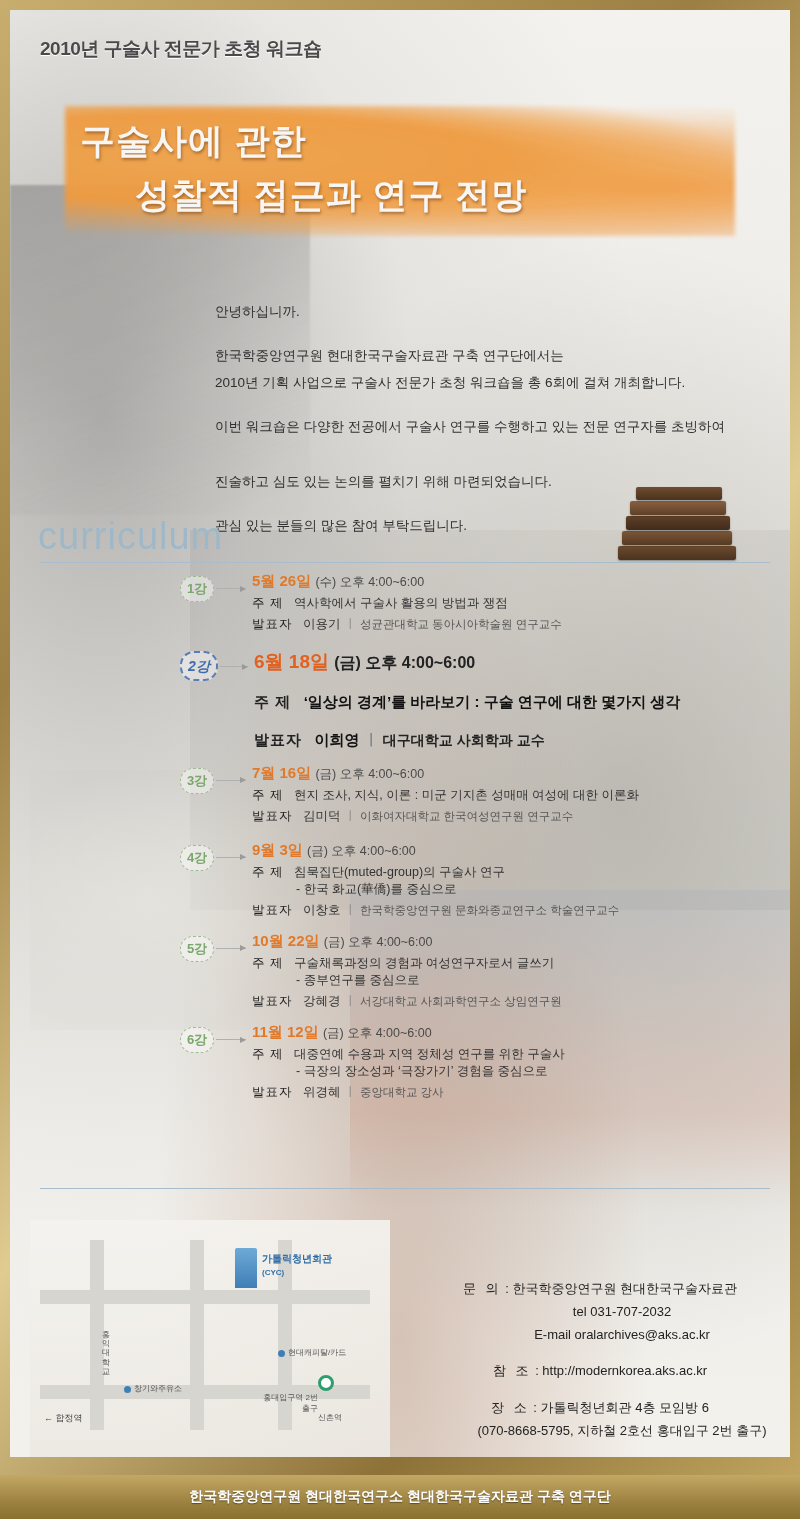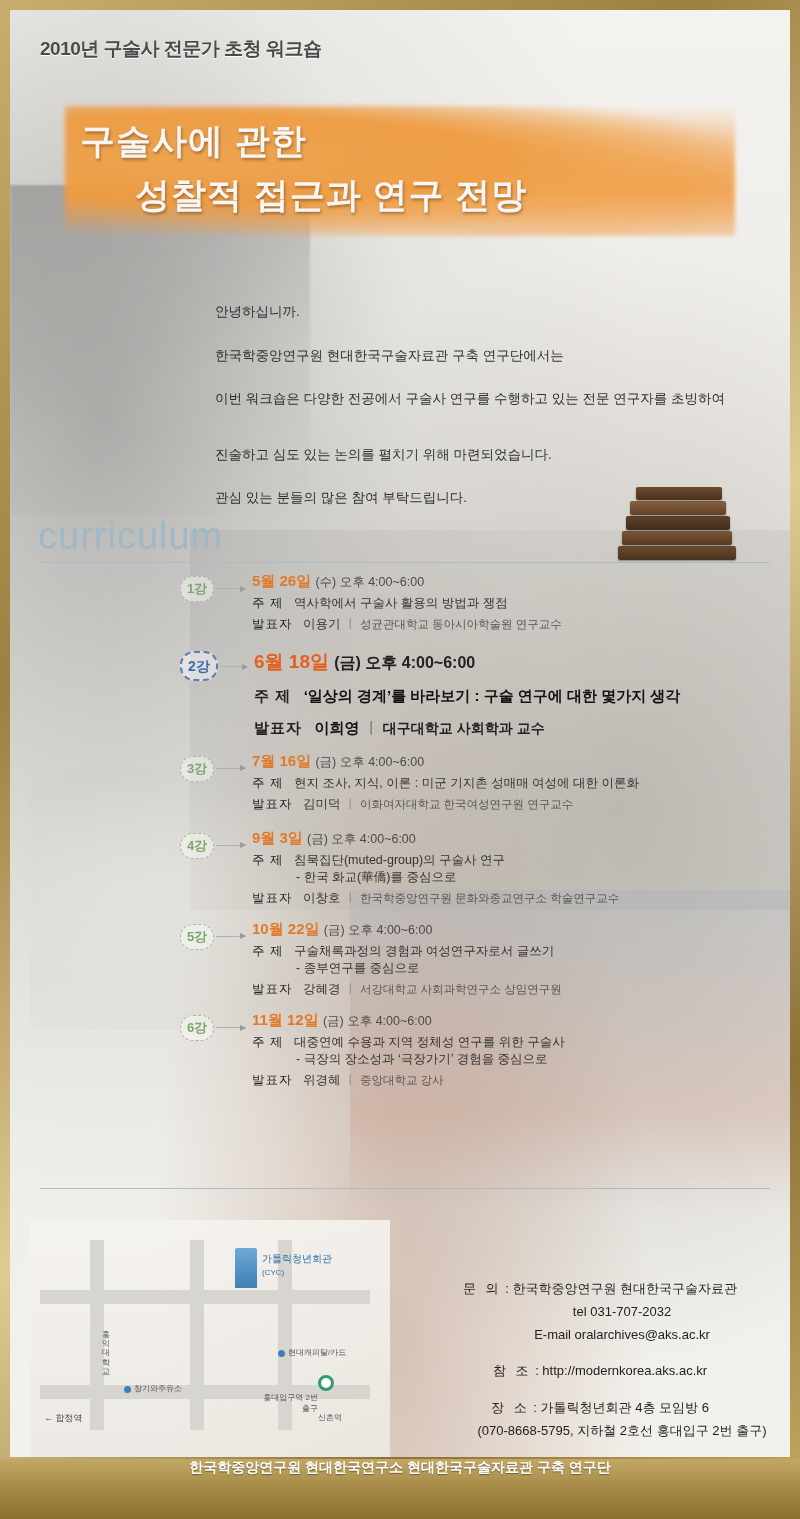--- a/index.html
+++ b/index.html
@@ -158,65 +158,66 @@
   .s-row .sep { color: #888; }
   .s-row .aff { color: #555; font-size: 11.5px; }
   .s-sub2 { font-size: 12.5px; color: #333; padding-left: 44px; }
 
   
   .session.featured .badge {
     border: 2px dashed #5a7fb5;
     color: #3f6cae;
     width: 38px; height: 30px; line-height: 27px; font-size: 14px;
     top: 2px;
+    font-style: italic;
   }
   .session.featured .connector { left: 40px; width: 28px; top: 17px;}
   .session.featured .s-body { margin-left: 74px; }
   .session.featured .s-date { font-size: 19px; color: #e2611f; }
   .session.featured .s-date .sub { font-size: 16px; color: #222; font-weight: bold; }
-  .session.featured .s-row { font-size: 15px; color: #111; font-weight: bold; margin-top: 10px; }
+  .session.featured .s-row { font-size: 15px; color: #111; font-weight: bold; margin-top: 16px; }
   .session.featured .s-row .aff { font-size: 14px; color: #222; font-weight: bold; }
 
   
   .map-area {
     position: absolute; left: 20px; top: 1210px; width: 360px; height: 240px;
     background: linear-gradient(to bottom, rgba(245,243,239,.9), rgba(236,233,227,.9));
   }
   .road-h { position: absolute; background: #d7d5d0; height: 14px; }
   .road-v { position: absolute; background: #d7d5d0; width: 14px; }
   .map-label { position: absolute; font-size: 8px; color: #555; }
   .cyc-building {
     position: absolute; left: 205px; top: 28px; width: 22px; height: 40px;
     background: linear-gradient(to bottom,#6ea9d8,#3f7fb5);
     border-radius: 2px 2px 0 0;
   }
   .cyc-label {
     position: absolute; left: 232px; top: 32px;
-    font-size: 10px; color: #2f6ea8; font-weight: normal; line-height: 1.3;
+    font-size: 10px; color: #2f6ea8; font-weight: bold; line-height: 1.3;
   }
   .cyc-label .small { font-size: 8px; color: #2f6ea8; }
   .dot { position: absolute; width: 7px; height: 7px; border-radius: 50%; background: #3f7fb5; }
   .ring {
     position: absolute; width: 16px; height: 16px; border-radius: 50%;
     border: 3px solid #2f9e6e; background: #fff;
   }
   .arrow-left { position: absolute; font-size: 9px; color: #444; }
 
   
   .info {
     position: absolute; left: 400px; top: 1268px; width: 380px;
     font-size: 13px; color: #222; line-height: 1.75; text-align: center;
   }
   .info .row { margin-bottom: 14px; }
   .info .k { letter-spacing: 3px; }
   .info .indent { padding-left: 44px; display: block; }
   .footer-bar {
-    position: absolute; left: 0; right: 0; bottom: 0; height: 60px;
+    position: absolute; left: 0; right: 0; bottom: 0; height: 44px;
     background: linear-gradient(to bottom,#c3a864,#9d8241 60%,#8a712f);
-    display: flex; justify-content: center;
+    display: flex; align-items: center; justify-content: center;
   }
   .footer-bar span {
     color: #fff; font-size: 14px; font-weight: bold;
     text-shadow: 0 1px 1px rgba(0,0,0,.4);
   }
 </style>
 </head>
 <body>
 
 <div class="poster">
@@ -234,20 +235,21 @@
     <div class="brush"></div>
     <div class="main-title">
       <span>구술사에 관한</span>
       <span class="line2">성찰적 접근과 연구 전망</span>
     </div>
 
     <div class="intro">
       <p>안녕하십니까.</p>
       <p>
         <span>한국학중앙연구원 현대한국구술자료관 구축 연구단에서는</span><br>
+        <span>2010년 기획 사업으로 구술사 전문가 초청 워크숍을 총 6회에 걸쳐 개최합니다.</span>
       </p>
       <p>
         <span>이번 워크숍은 다양한 전공에서 구술사 연구를 수행하고 있는 전문 연구자를 초빙하여</span><br>
         <br>
         <span>진술하고 심도 있는 논의를 펼치기 위해 마련되었습니다.</span>
       </p>
       <p>관심 있는 분들의 많은 참여 부탁드립니다.</p>
     </div>
 
     <div class="books">

